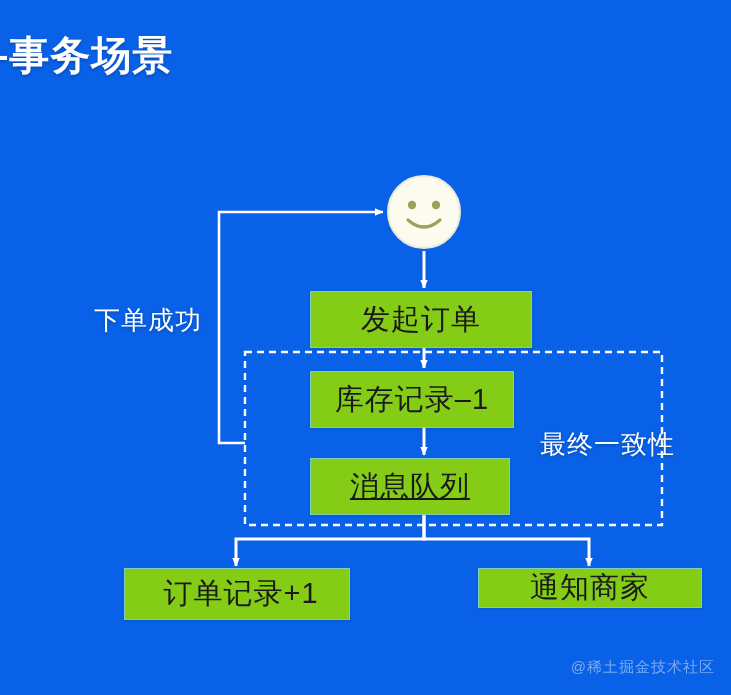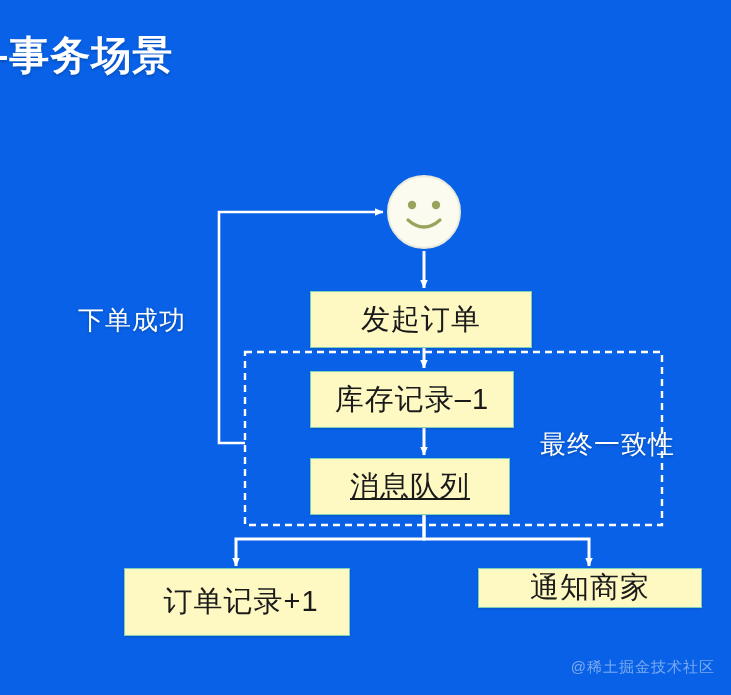--- a/index.html
+++ b/index.html
@@ -27,21 +27,21 @@
     top: 28px;
     font-size: 40px;
     font-weight: bold;
     color: #ffffff;
     letter-spacing: 1px;
     white-space: nowrap;
     text-shadow: 0 2px 3px rgba(0,0,0,0.18);
   }
   .node-box {
     position: absolute;
-    background: #fef9c3;
+    background: #84cc16;
     border: 1px solid #7fcfb8;
     box-sizing: border-box;
     display: flex;
     align-items: center;
     justify-content: center;
     color: #1a1a1a;
     font-size: 29px;
     letter-spacing: 1px;
     box-shadow: 0 1px 2px rgba(0,0,0,0.12);
   }
@@ -121,28 +121,28 @@
   </div>
 
   <div class="node-box" style="left:310px; top:371px; width:204px; height:57px;">
     <span>库存记录–1</span>
   </div>
 
   <div class="node-box" style="left:310px; top:458px; width:200px; height:57px;text-decoration:underline;">
     <span>消息队列</span>
   </div>
 
-  <div class="node-box" style="left:124px; top:568px; width:226px; height:68px;padding-left:8px;">
+  <div class="node-box" style="left:124px; top:568px; width:226px; height:52px;padding-left:8px;">
     <span>订单记录+1</span>
   </div>
 
   <div class="node-box" style="left:478px; top:568px; width:224px; height:40px;">
     <span>通知商家</span>
   </div>
 
-  <div class="blue-label" style="left:78px; top:303px;">下单成功</div>
+  <div class="blue-label" style="left:94px; top:303px;">下单成功</div>
 
   <div class="blue-label" style="left:540px; top:427px;">最终一致性</div>
 
 
   <div class="watermark">@稀土掘金技术社区</div>
 
 </div>
 
 </body></html>

